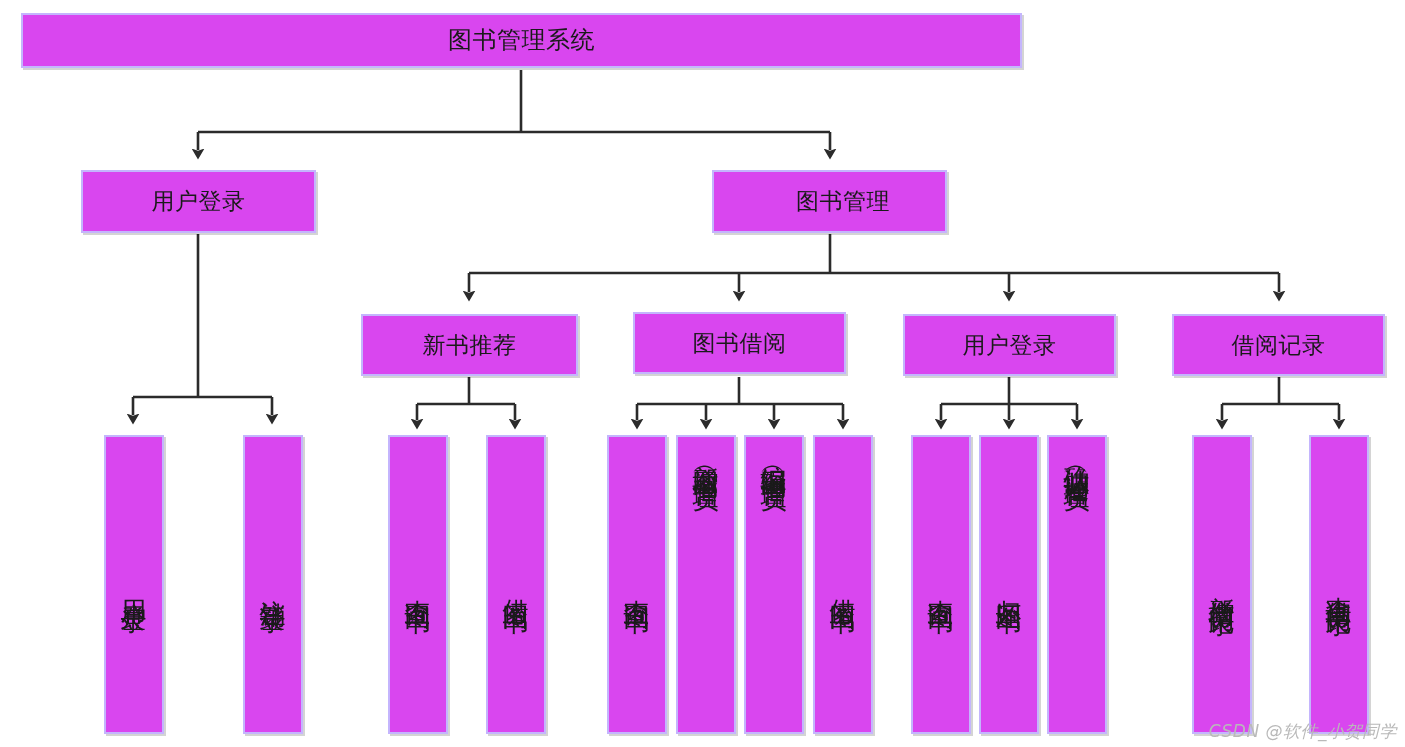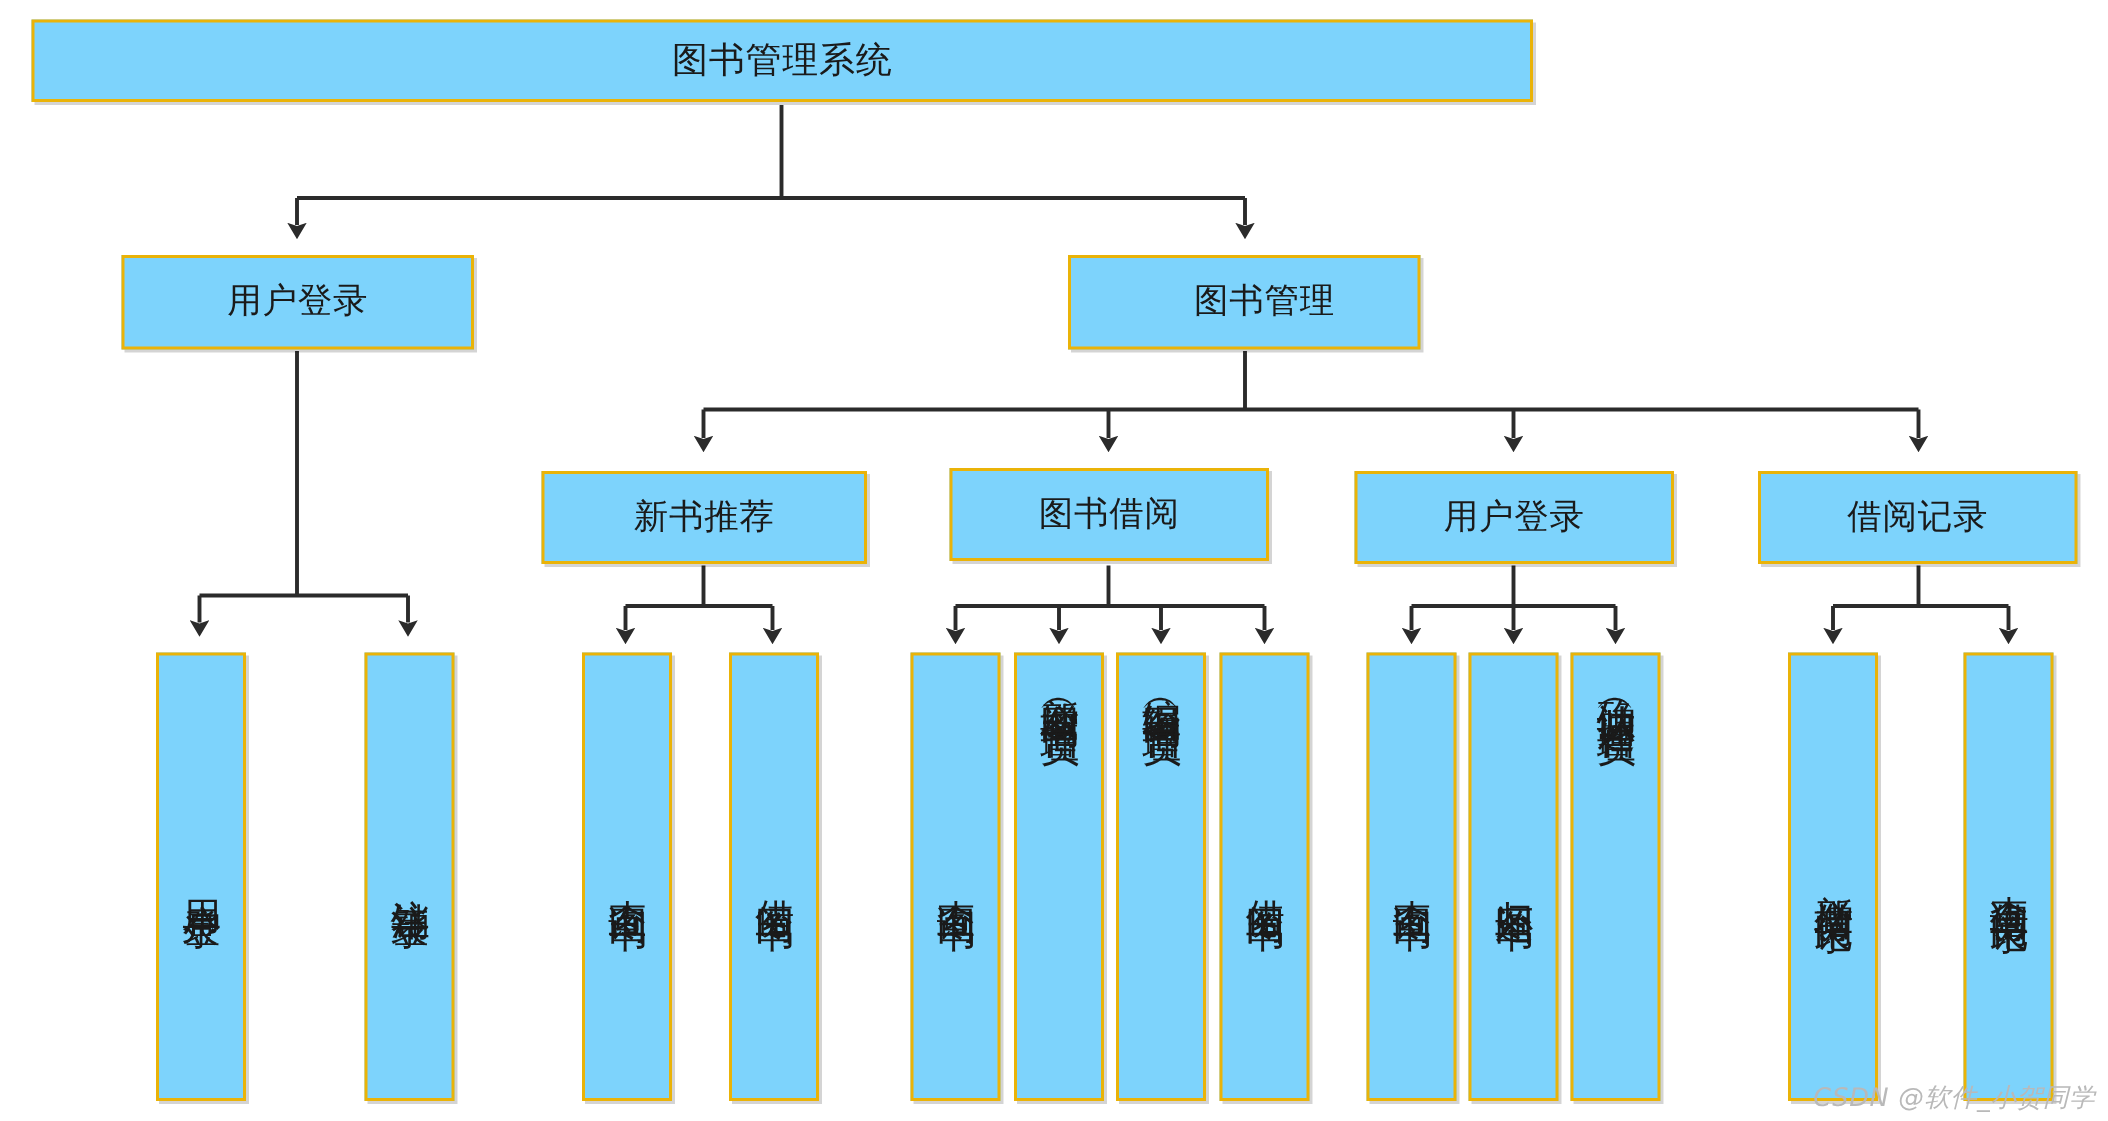--- a/index.html
+++ b/index.html
@@ -31,22 +31,22 @@
   svg.connectors {
     position: absolute;
     left: 0; top: 0;
     width: 1405px;
     height: 747px;
     pointer-events: none;
   }
   .node {
     position: absolute;
     box-sizing: border-box;
-    background: #7dd3fc;
-    border: 2px solid #eab308;
+    background: #d946ef;
+    border: 2px solid #c4b5fd;
     box-shadow: 2px 2px 0 rgba(0,0,0,0.17);
     display: flex;
     align-items: center;
     justify-content: center;
     overflow: hidden;
   }
   .node-label {
     color: #1a1a1a;
     letter-spacing: 0.5px;
     white-space: nowrap;

